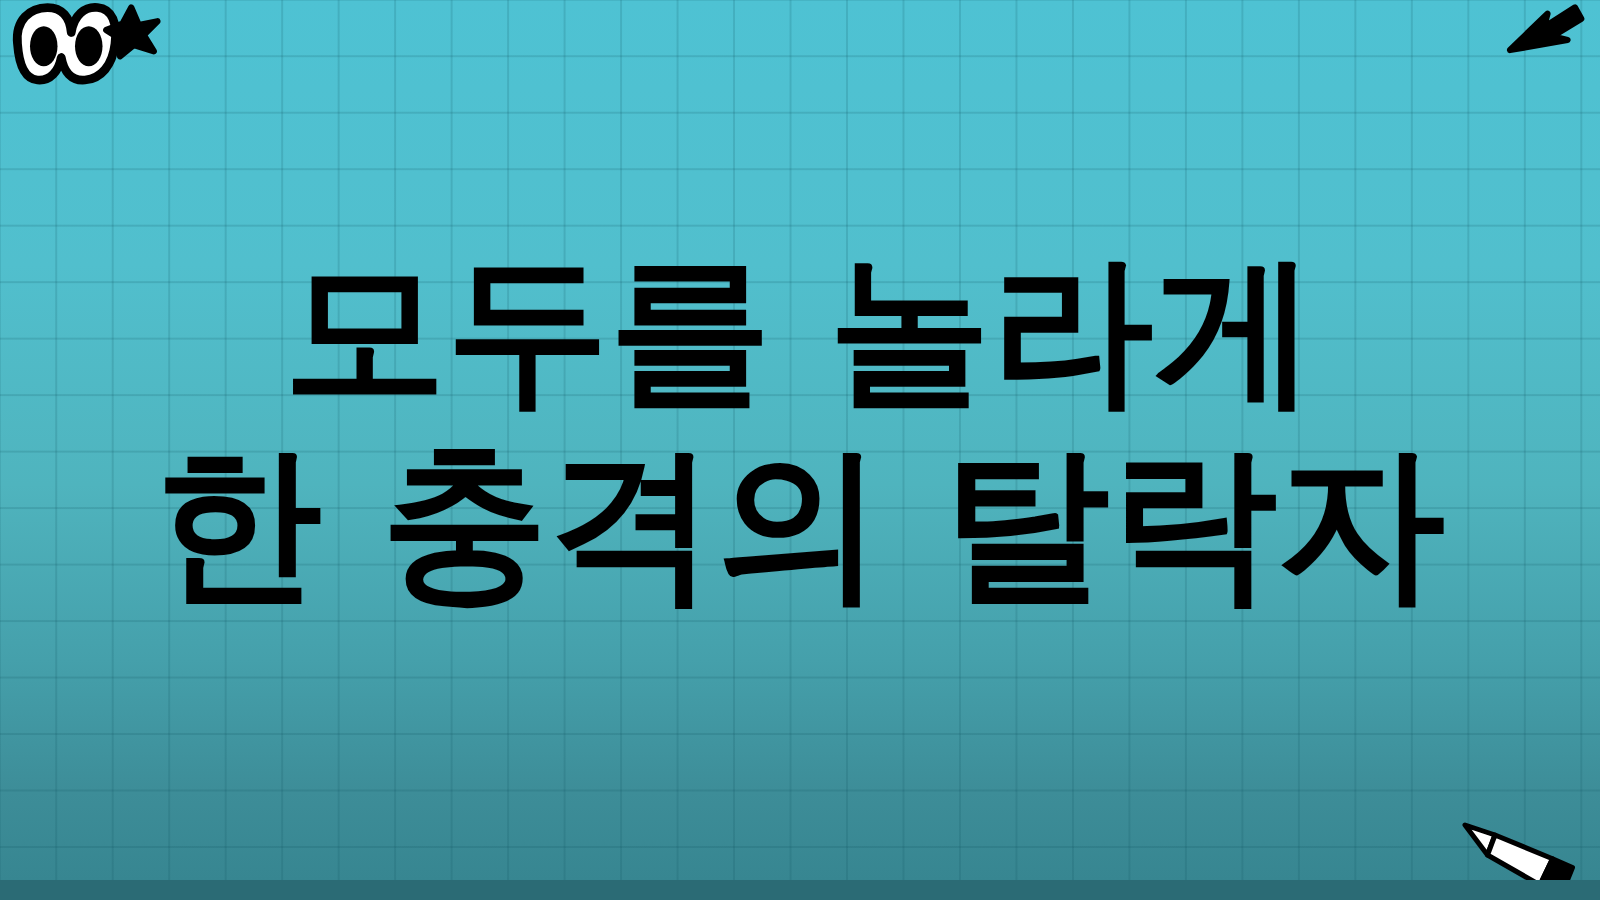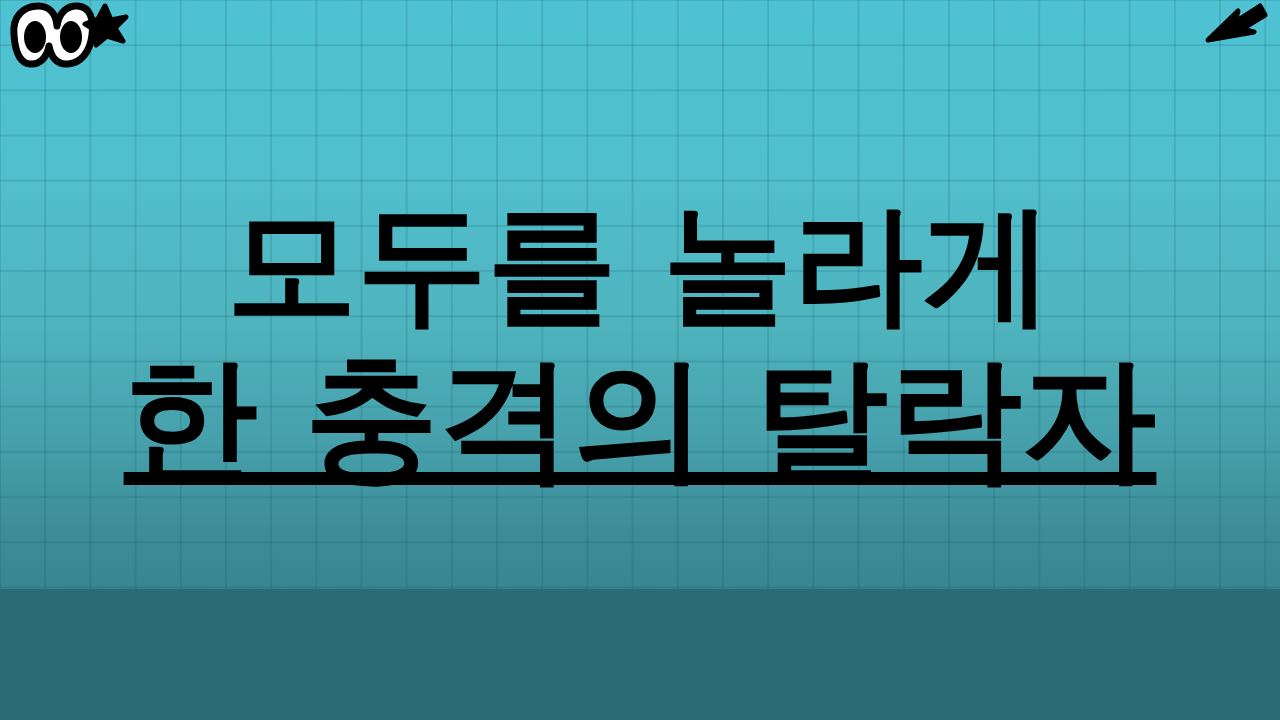--- a/index.html
+++ b/index.html
@@ -3,21 +3,21 @@
 <meta charset="utf-8">
 <style>
   html, body {
     margin: 0;
     padding: 0;
     background: #2b6b75;
   }
   #canvas {
     position: relative;
     width: 1280px;
-    height: 589px;
+    height: 704px;
     overflow: hidden;
     font-family: "Liberation Sans", sans-serif;
   }
 
   
   .bg-gradient {
     position: absolute;
     inset: 0;
     background: linear-gradient(to bottom,
         #4ec2d3 0%,
@@ -51,21 +51,21 @@
     letter-spacing: 0.01em;
   }
   .title-line {
     display: block;
     font-size: 132px;
     font-weight: 700;
     white-space: nowrap;
     font-family: "DejaVu Sans", "Liberation Sans", sans-serif;
   }
   .title-line-1 { font-size: 130px; }
-  .title-line-2 { font-size: 134px; margin-top: 6px; text-decoration: underline; }
+  .title-line-2 { font-size: 134px; margin-top: 6px; }
 
   
   .doodle {
     position: absolute;
   }
   .doodle svg { display: block; overflow: visible; }
 
   .doodle-eyes  { left: 4px;   top: 2px; }
   .doodle-star  { left: 82px;  top: 2px; }
   .doodle-arrow { left: 1202px; top: 2px; }

